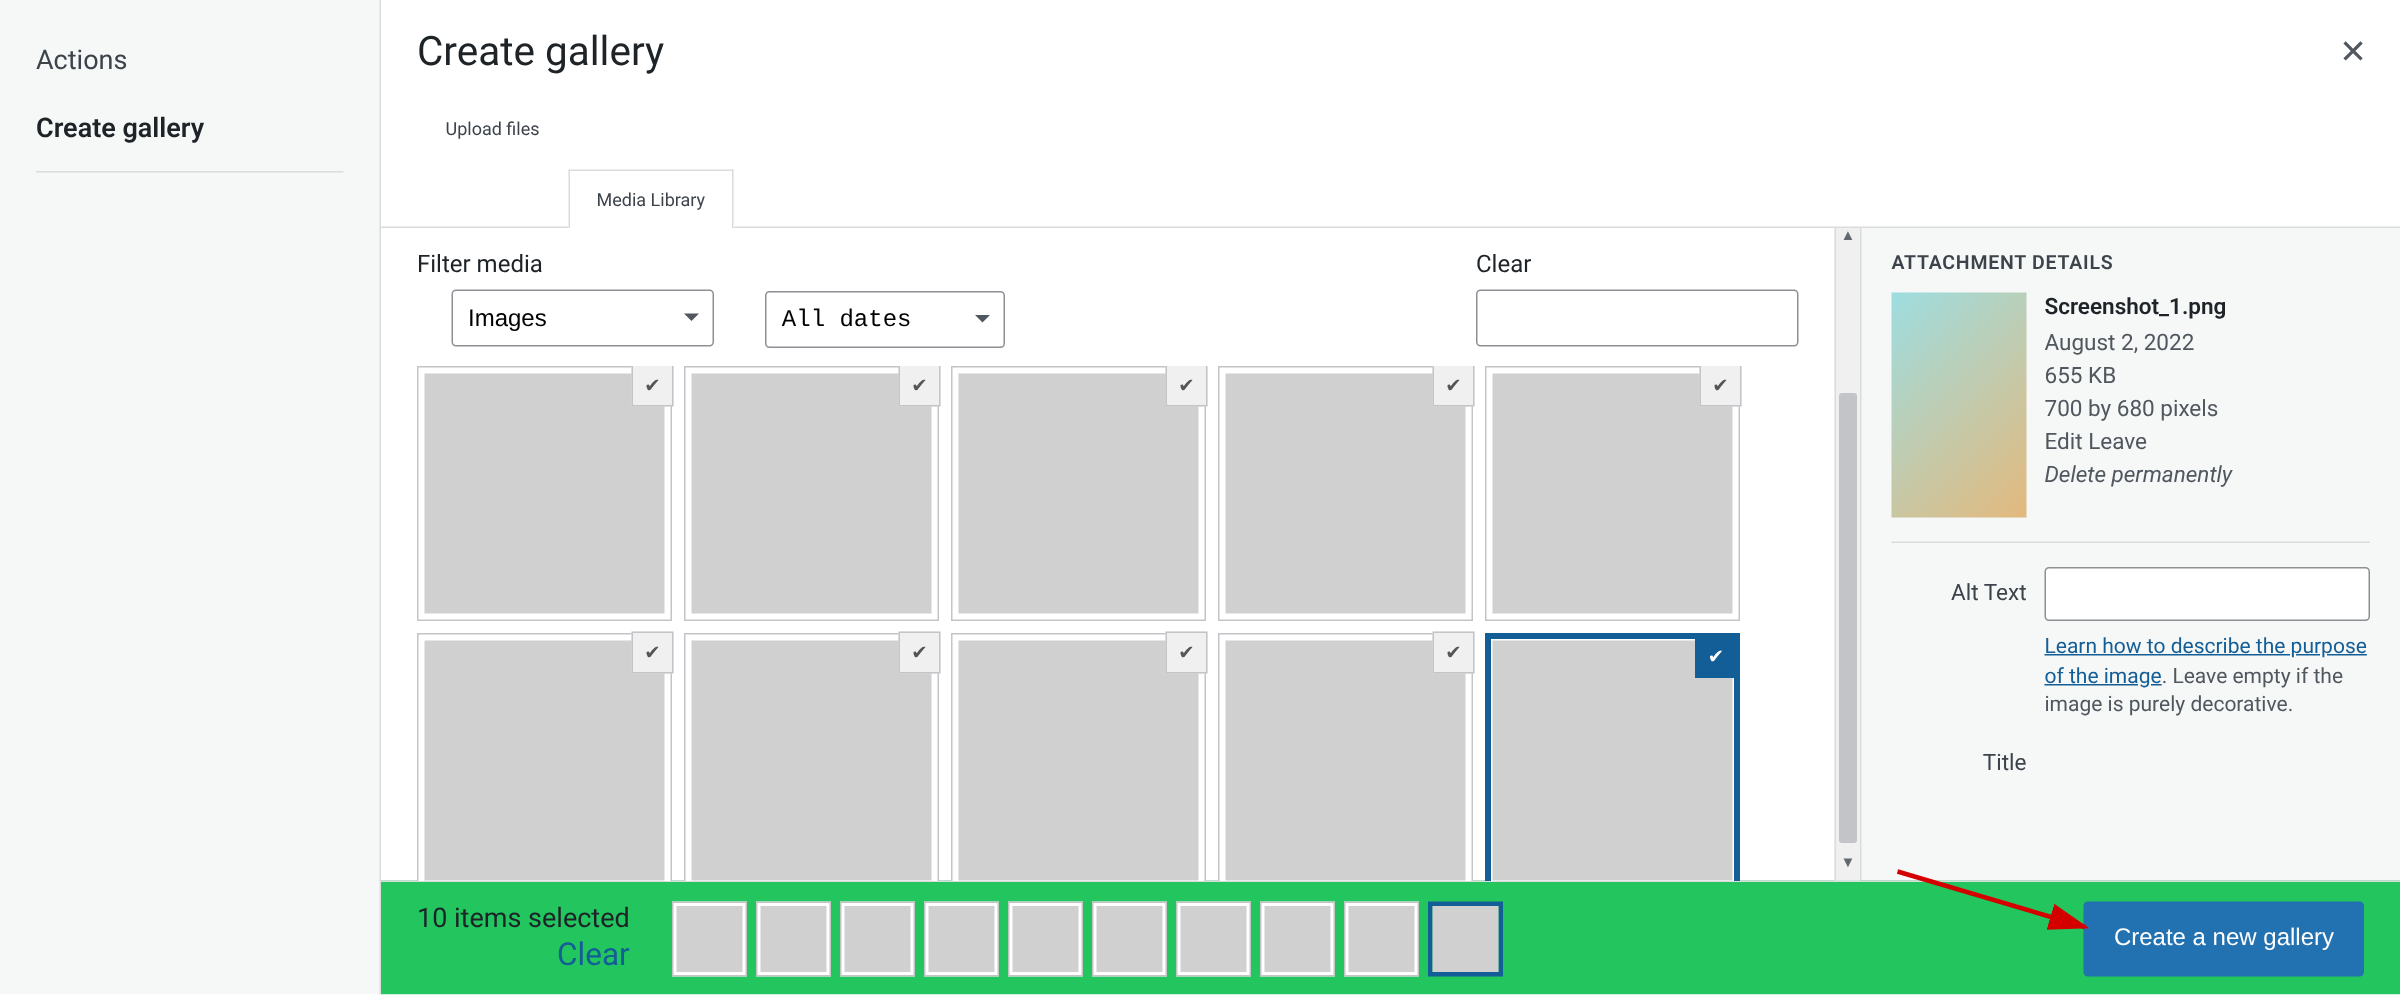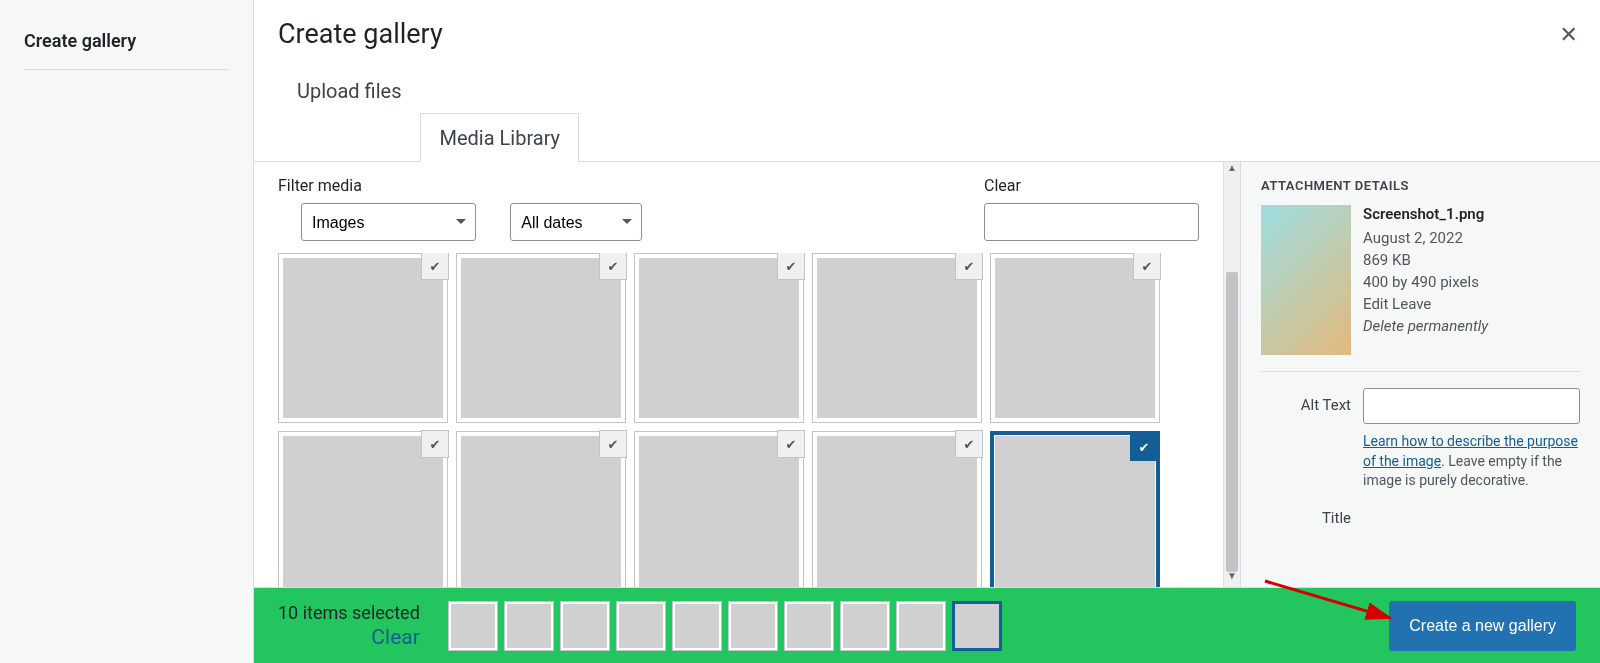--- a/index.html
+++ b/index.html
@@ -13,21 +13,21 @@
   .left-rail .sep { margin: 6px 24px 0 24px; border-top: 1px solid #dcdcde; }
 
   
   .main { flex: 1; display: flex; flex-direction: column; position: relative; }
   .hdr { padding: 18px 24px 0 24px; }
   .hdr h1 { font-size: 27px; font-weight: 400; }
   .close-x { position: absolute; top: 22px; right: 22px; font-size: 22px; color: #50575e; cursor: pointer; }
 
   
   .tabs { display: flex; border-bottom: 1px solid #dcdcde; padding: 0 24px; margin-top: 16px; }
-  .tab { padding: 12px 18px; font-size: 20px; color: #3c434a; border: 1px solid transparent; border-bottom: none; cursor: pointer; }
+  .tab { padding: 12px 18px; font-size: 12px; color: #3c434a; border: 1px solid transparent; border-bottom: none; cursor: pointer; }
   .tab.active { border-color: #dcdcde; background: #fff; margin-bottom: -1px; font-weight: 400; margin-top: 47px; }
 
   
   .content { flex: 1; display: flex; min-height: 0; }
 
   .library { flex: 1; display: flex; flex-direction: column; padding: 14px 0 0 24px; position: relative; min-width: 0; }
 
   .filters { display: flex; gap: 40px; align-items: flex-start; padding-right: 24px; padding-bottom: 12px; }
   .filter-group label { display: block; font-size: 16px; margin-bottom: 8px; }
   .select { width: 175px; height: 38px; border: 1px solid #8c8f94; border-radius: 3px; padding: 0 30px 0 10px; font-size: 16px; background: #fff; appearance: none; position: relative; }
@@ -93,20 +93,21 @@
   .fill-warm8 { background: linear-gradient(135deg,#e5a93c,#b36b1f); }
   .fill-warm9 { background: linear-gradient(135deg,#9aa7b0,#4e5a63); }
   .fill-warm10{ background: linear-gradient(135deg,#9edde0,#e3b97d); }
 </style>
 </head>
 <body>
 
 <div class="app">
 
   <aside class="left-rail">
+    <div class="item">Actions</div>
     <div class="item strong">Create gallery</div>
     <div class="sep"></div>
   </aside>
 
   <main class="main">
     <span class="close-x">✕</span>
 
     <div class="hdr">
       <h1>Create gallery</h1>
     </div>
@@ -122,21 +123,21 @@
 
         <div class="filters">
           <div class="filter-group">
             <label>Filter media</label>
             <span class="select-wrap">
               <select class="select">
                 <option>Images</option>
               </select>
             </span>
             <span class="select-wrap" style="margin-left:8px;">
-              <select class="select" style="width:132px;">
+              <select class="select" style="width:160px;font-family:Liberation Mono, monospace;">
                 <option>All dates</option>
               </select>
             </span>
           </div>
           <div class="filter-group search-wrap">
             <label>Clear</label>
             <input type="text" class="text-in" value="" style="">
           </div>
         </div>
 
@@ -192,22 +193,22 @@
         <div class="arrow bot">▼</div>
       </div>
 
       <aside class="details">
         <div class="pane-title">ATTACHMENT DETAILS</div>
         <div class="att-head">
           <div class="att-thumb fill-warm10"></div>
           <div class="att-meta">
             <div class="fname">Screenshot_1.png</div>
             <div>August 2, 2022</div>
-            <div>869 KB</div>
-            <div>400 by 490 pixels</div>
+            <div>655 KB</div>
+            <div>700 by 680 pixels</div>
             <div class="link">Edit Leave</div>
             <div class="danger">Delete permanently</div>
           </div>
         </div>
         <div class="hr"></div>
 
         <div class="frow">
           <div class="flabel">Alt Text</div>
           <div class="fctl">
             <input type="text" value="" style="">

